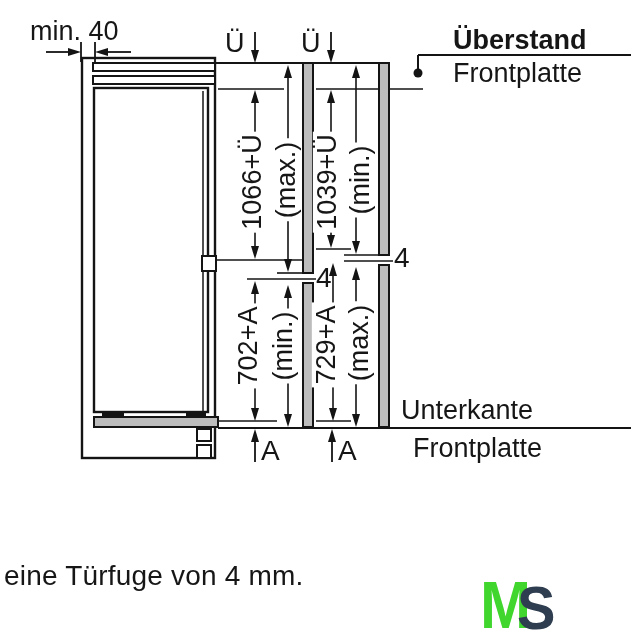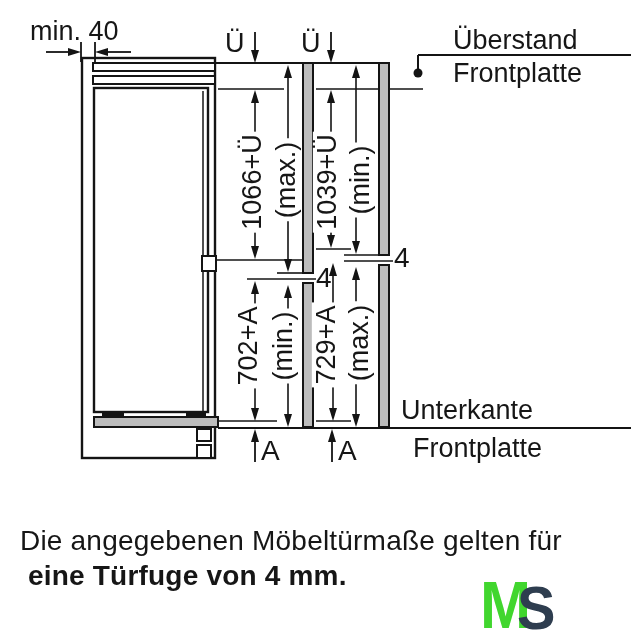--- a/index.html
+++ b/index.html
@@ -123,21 +123,21 @@
         <line x1="332" y1="441" x2="332" y2="462"></line>
         <polygon points="332,429 328,442 336,442" fill="#141414" stroke="none"></polygon>
       </g>
     </g>
   </svg>
 
   <span class="lbl dim" style="left:30px;top:17px;">min. 40</span>
   <span class="lbl dim" style="left:225px;top:29px;">Ü</span>
   <span class="lbl dim" style="left:301px;top:29px;">Ü</span>
 
-  <span class="lbl dim" style="left:453px;top:26px;">Überstand</span>
+  <span class="lbl dim" style="left:453px;top:26px;font-weight:bold;">Überstand</span>
   <span class="lbl dim" style="left:453px;top:59px;">Frontplatte</span>
 
   <span class="lbl dim rot" style="left:252px;top:182px;">1066+Ü</span>
   <span class="lbl dim rot" style="left:286px;top:180px;">(max.)</span>
   <span class="lbl dim rot" style="left:327px;top:182px;">1039+Ü</span>
   <span class="lbl dim rot" style="left:360px;top:180px;">(min.)</span>
 
   <span class="lbl dim rot" style="left:248px;top:346px;">702+A</span>
   <span class="lbl dim rot" style="left:283px;top:346px;">(min.)</span>
   <span class="lbl dim rot" style="left:326px;top:345px;">729+A</span>
@@ -145,19 +145,18 @@
 
   <span class="lbl big" style="left:316px;top:263px;">4</span>
   <span class="lbl big" style="left:394px;top:243px;">4</span>
 
   <span class="lbl dim" style="left:401px;top:396px;">Unterkante</span>
   <span class="lbl dim" style="left:413px;top:434px;">Frontplatte</span>
 
   <span class="lbl big" style="left:261px;top:436px;">A</span>
   <span class="lbl big" style="left:338px;top:436px;">A</span>
 
-  <span class="lbl note" style="left:20px;top:526px;">Die angegebenen Möbeltürmaße gelten für</span>
-  <span class="lbl note" style="left:28px;top:561px;font-weight:bold;">eine Türfuge von 4 mm.</span>
+  <span class="lbl note" style="left:4px;top:561px;">eine Türfuge von 4 mm.</span>
 
   <span class="logo" style="left:480px;top:572px;font-size:66px;color:#41d62e;">M</span>
   <span class="logo" style="left:517px;top:577px;font-size:62px;color:#2e3d4f;">S</span>
 
 </div>
 
 </body></html>

